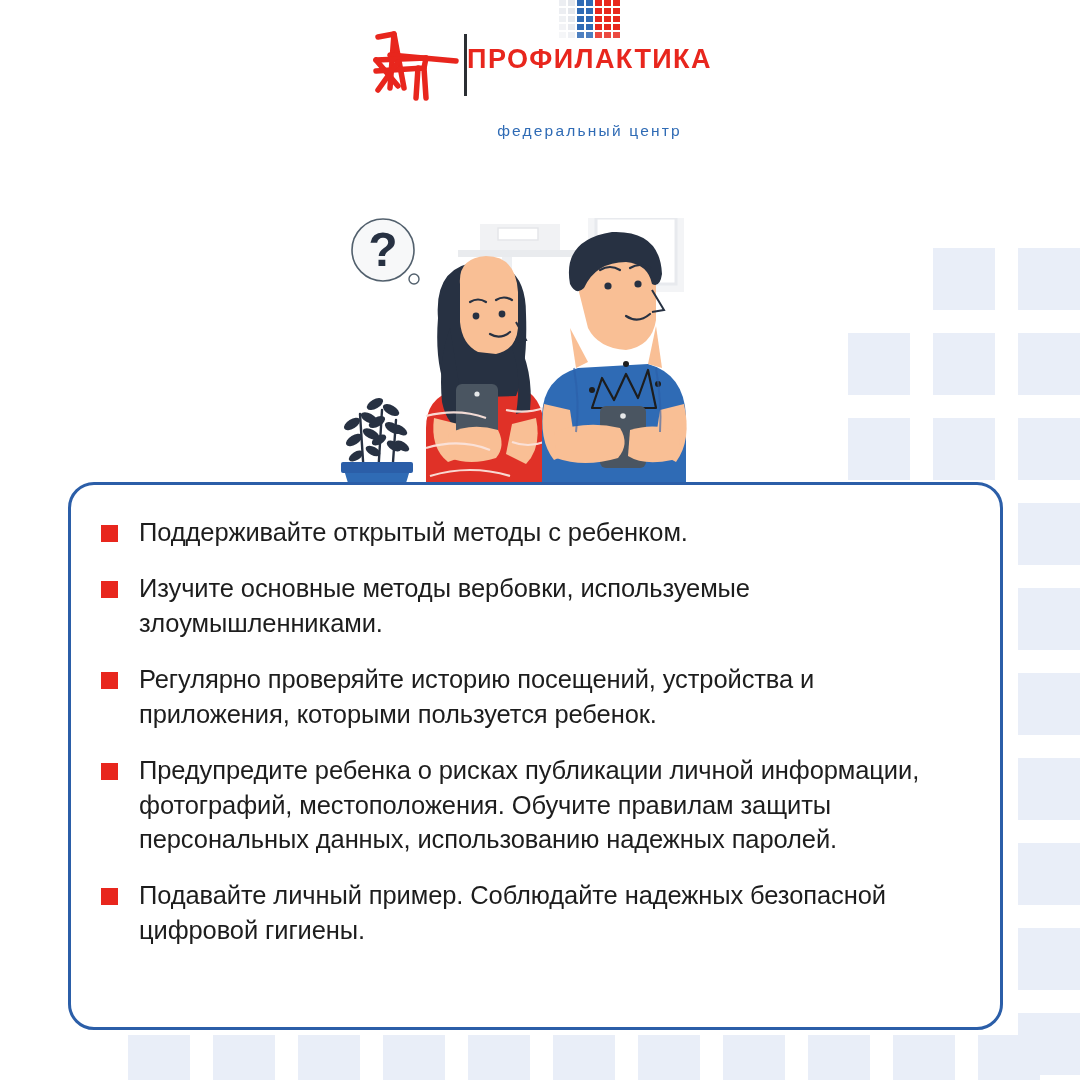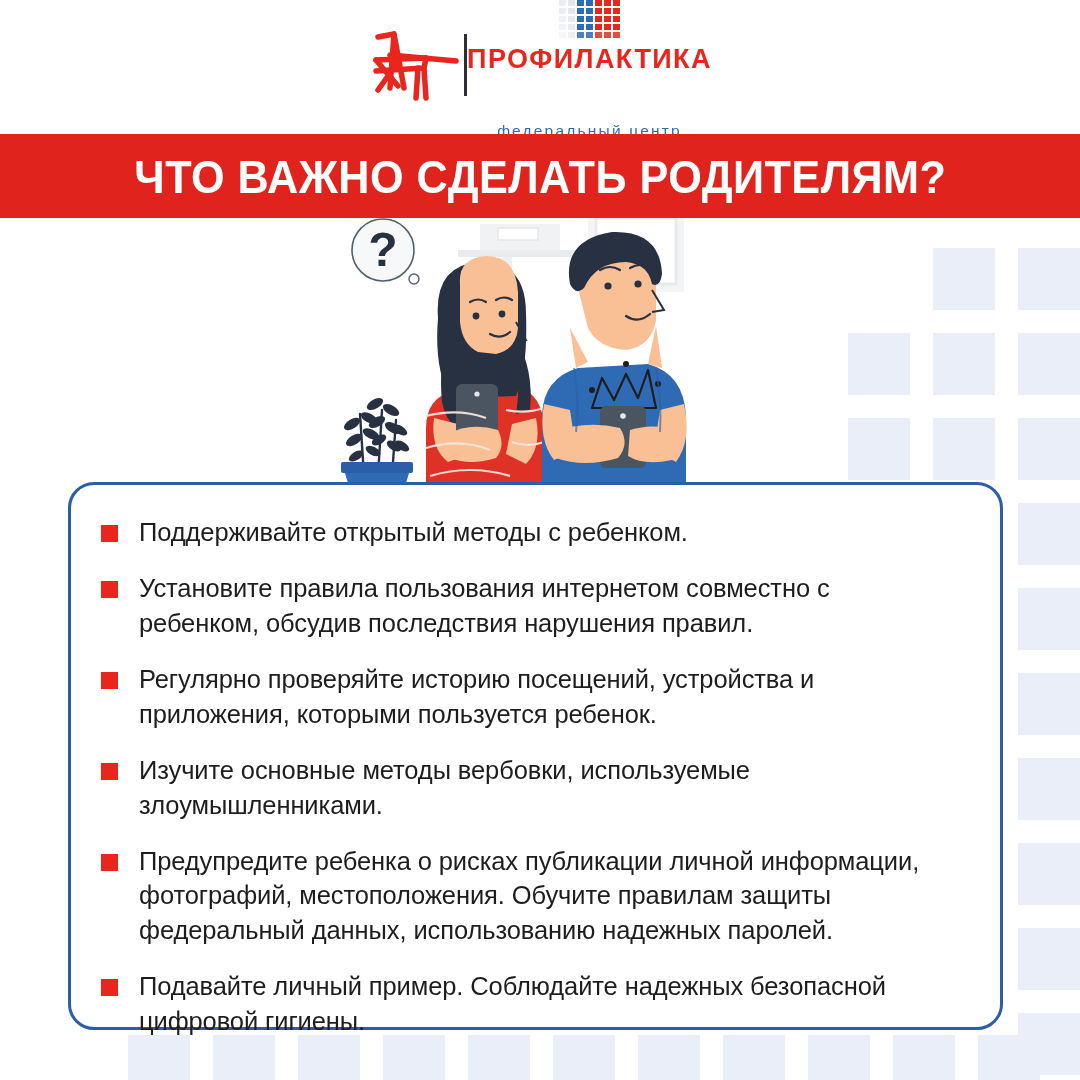--- a/index.html
+++ b/index.html
@@ -246,23 +246,20 @@
           <div class="flag-cell" style="background: rgb(77, 127, 192);"></div>
           <div class="flag-cell" style="background: rgb(236, 74, 65);"></div>
           <div class="flag-cell" style="background: rgb(236, 74, 65);"></div>
           <div class="flag-cell" style="background: rgb(236, 74, 65);"></div>
         </div>
       <div class="brand-name">ПРОФИЛАКТИКА</div>
       <div class="brand-sub">федеральный центр</div>
     </div>
   </div>
 
-  <div class="title-banner">
-    <div class="title-text">ЧТО ВАЖНО СДЕЛАТЬ РОДИТЕЛЯМ?</div>
-  </div>
 
   <div class="illustration">
     <svg width="430" height="278" viewBox="0 0 430 278">
       <defs>
         <clipPath id="clipScene">
             <rect x="0" y="0" width="430" height="278"></rect>
           </clipPath>
       </defs>
       <g clip-path="url(#clipScene)">
         <rect x="0" y="0" width="430" height="278" fill="#ffffff"></rect>
@@ -373,33 +370,29 @@
   </div>
 
   <div class="card">
     <ul class="bullet-list">
       <li class="bullet-item">
         <span class="bullet-square"></span>
         <span class="bullet-text">Поддерживайте открытый методы с ребенком.</span>
       </li>
       <li class="bullet-item">
         <span class="bullet-square"></span>
-        <span class="bullet-text">Установите правила пользования интернетом совместно с ребенком, обсудив последствия нарушения правил.</span>
+        <span class="bullet-text">Изучите основные методы вербовки, используемые злоумышленниками.</span>
       </li>
       <li class="bullet-item">
         <span class="bullet-square"></span>
         <span class="bullet-text">Регулярно проверяйте историю посещений, устройства и приложения, которыми пользуется ребенок.</span>
       </li>
       <li class="bullet-item">
         <span class="bullet-square"></span>
-        <span class="bullet-text">Изучите основные методы вербовки, используемые злоумышленниками.</span>
-      </li>
-      <li class="bullet-item">
-        <span class="bullet-square"></span>
-        <span class="bullet-text">Предупредите ребенка о рисках публикации личной информации, фотографий, местоположения. Обучите правилам защиты федеральный данных, использованию надежных паролей.</span>
+        <span class="bullet-text">Предупредите ребенка о рисках публикации личной информации, фотографий, местоположения. Обучите правилам защиты персональных данных, использованию надежных паролей.</span>
       </li>
       <li class="bullet-item">
         <span class="bullet-square"></span>
         <span class="bullet-text">Подавайте личный пример. Соблюдайте надежных безопасной цифровой гигиены.</span>
       </li>
     </ul>
   </div>
 
 </div>
 

